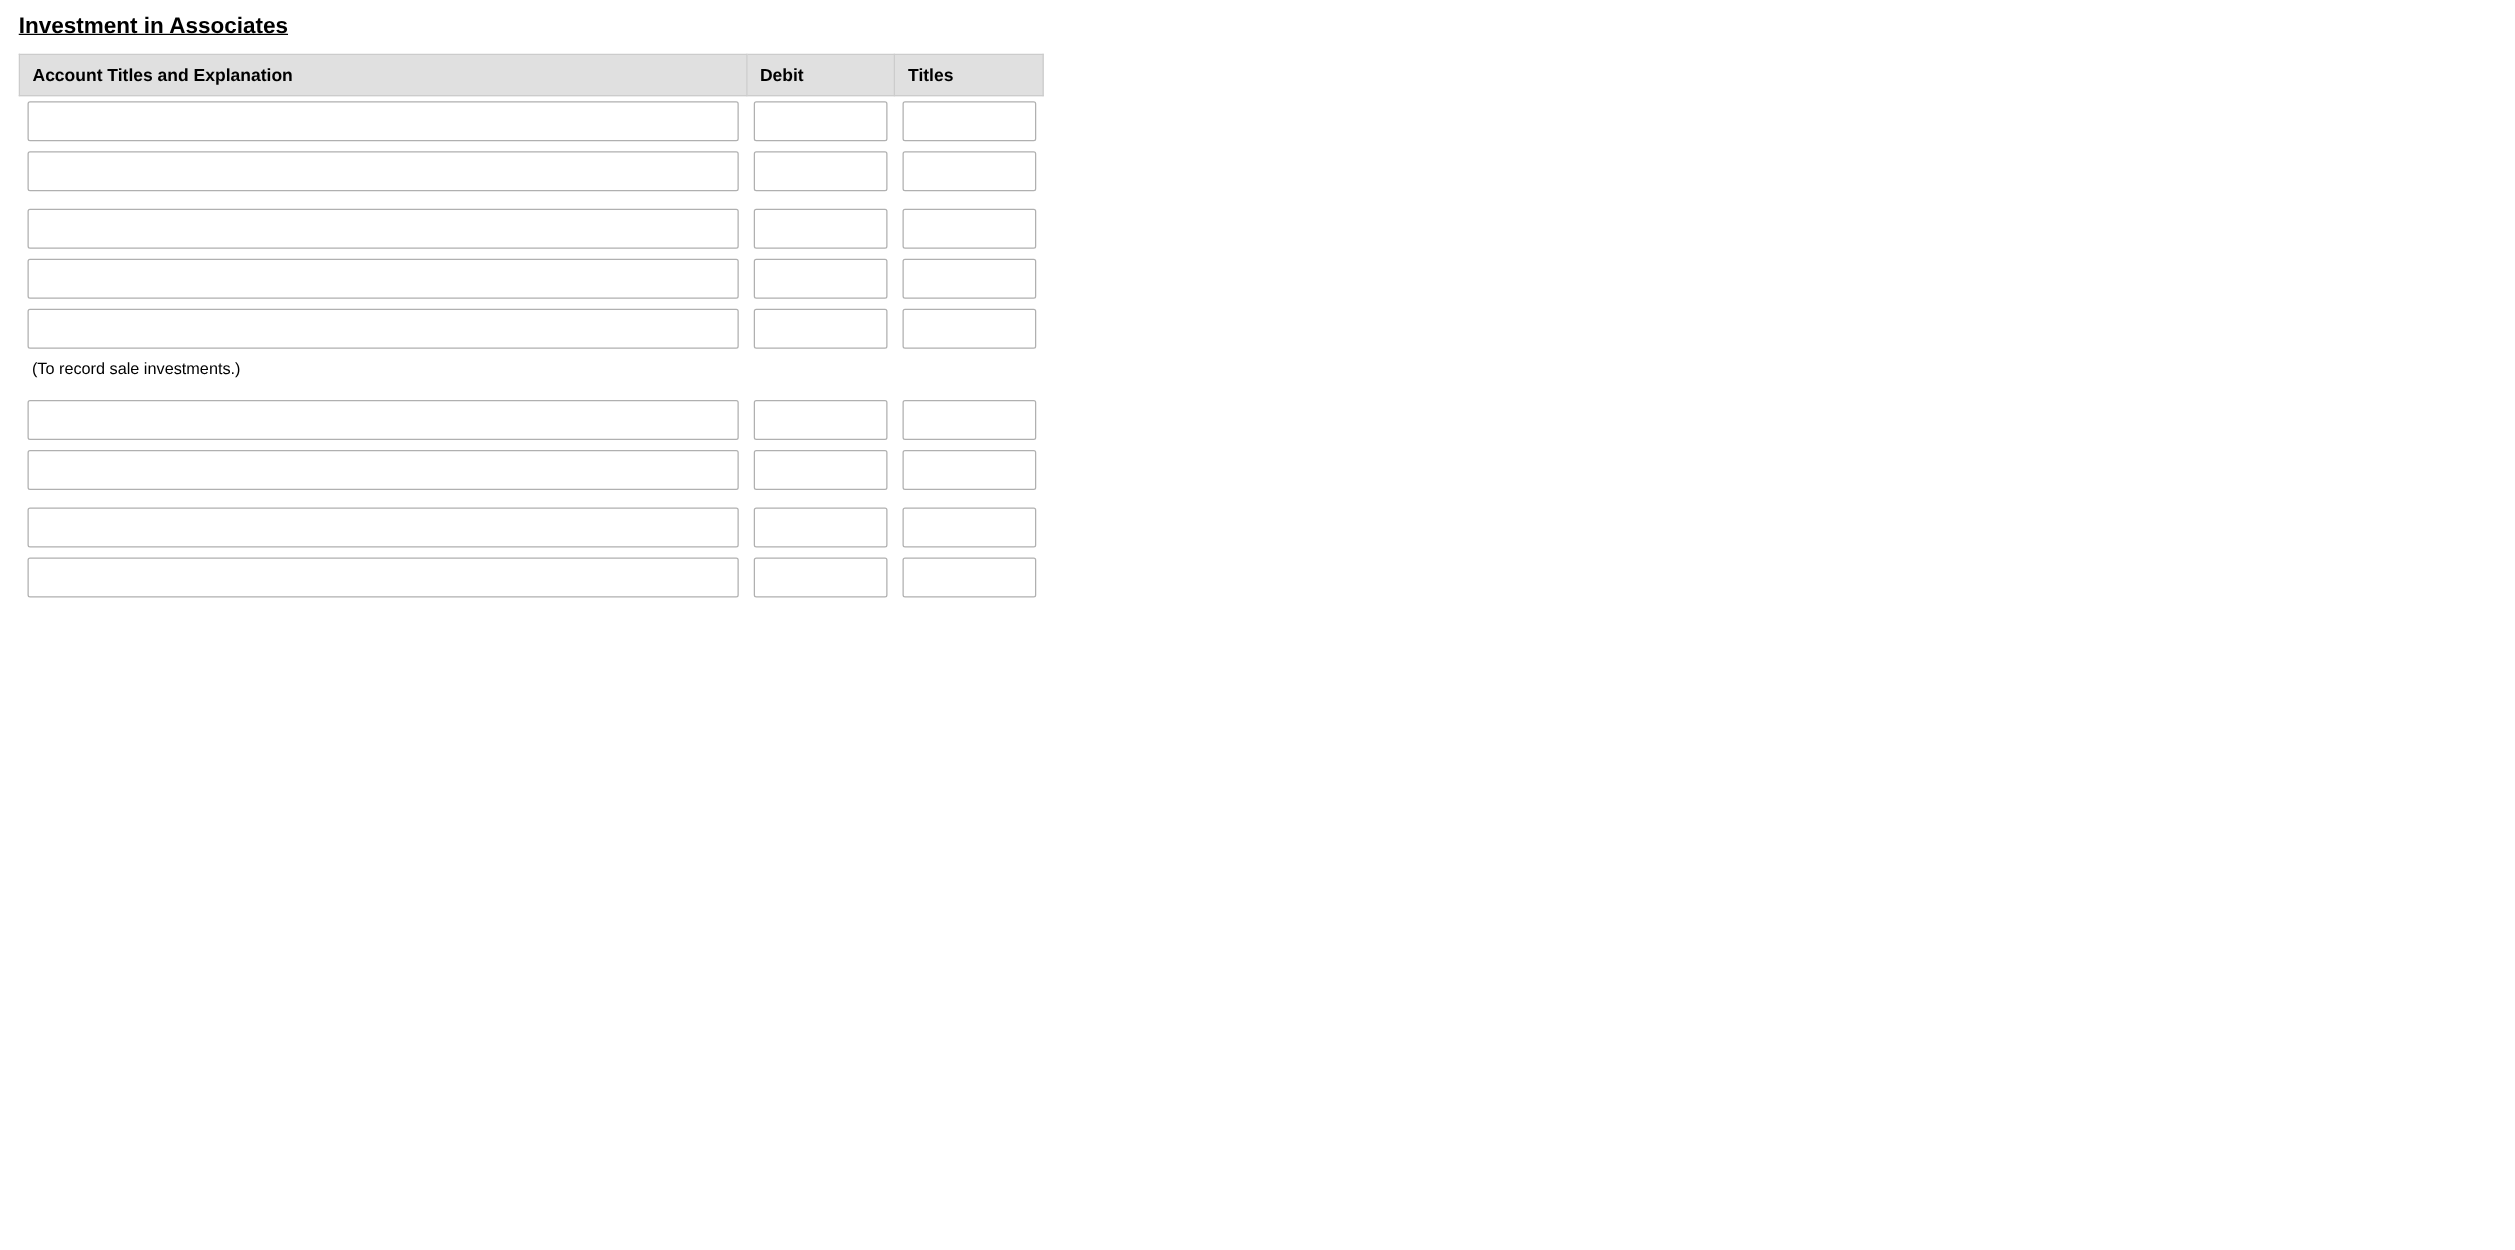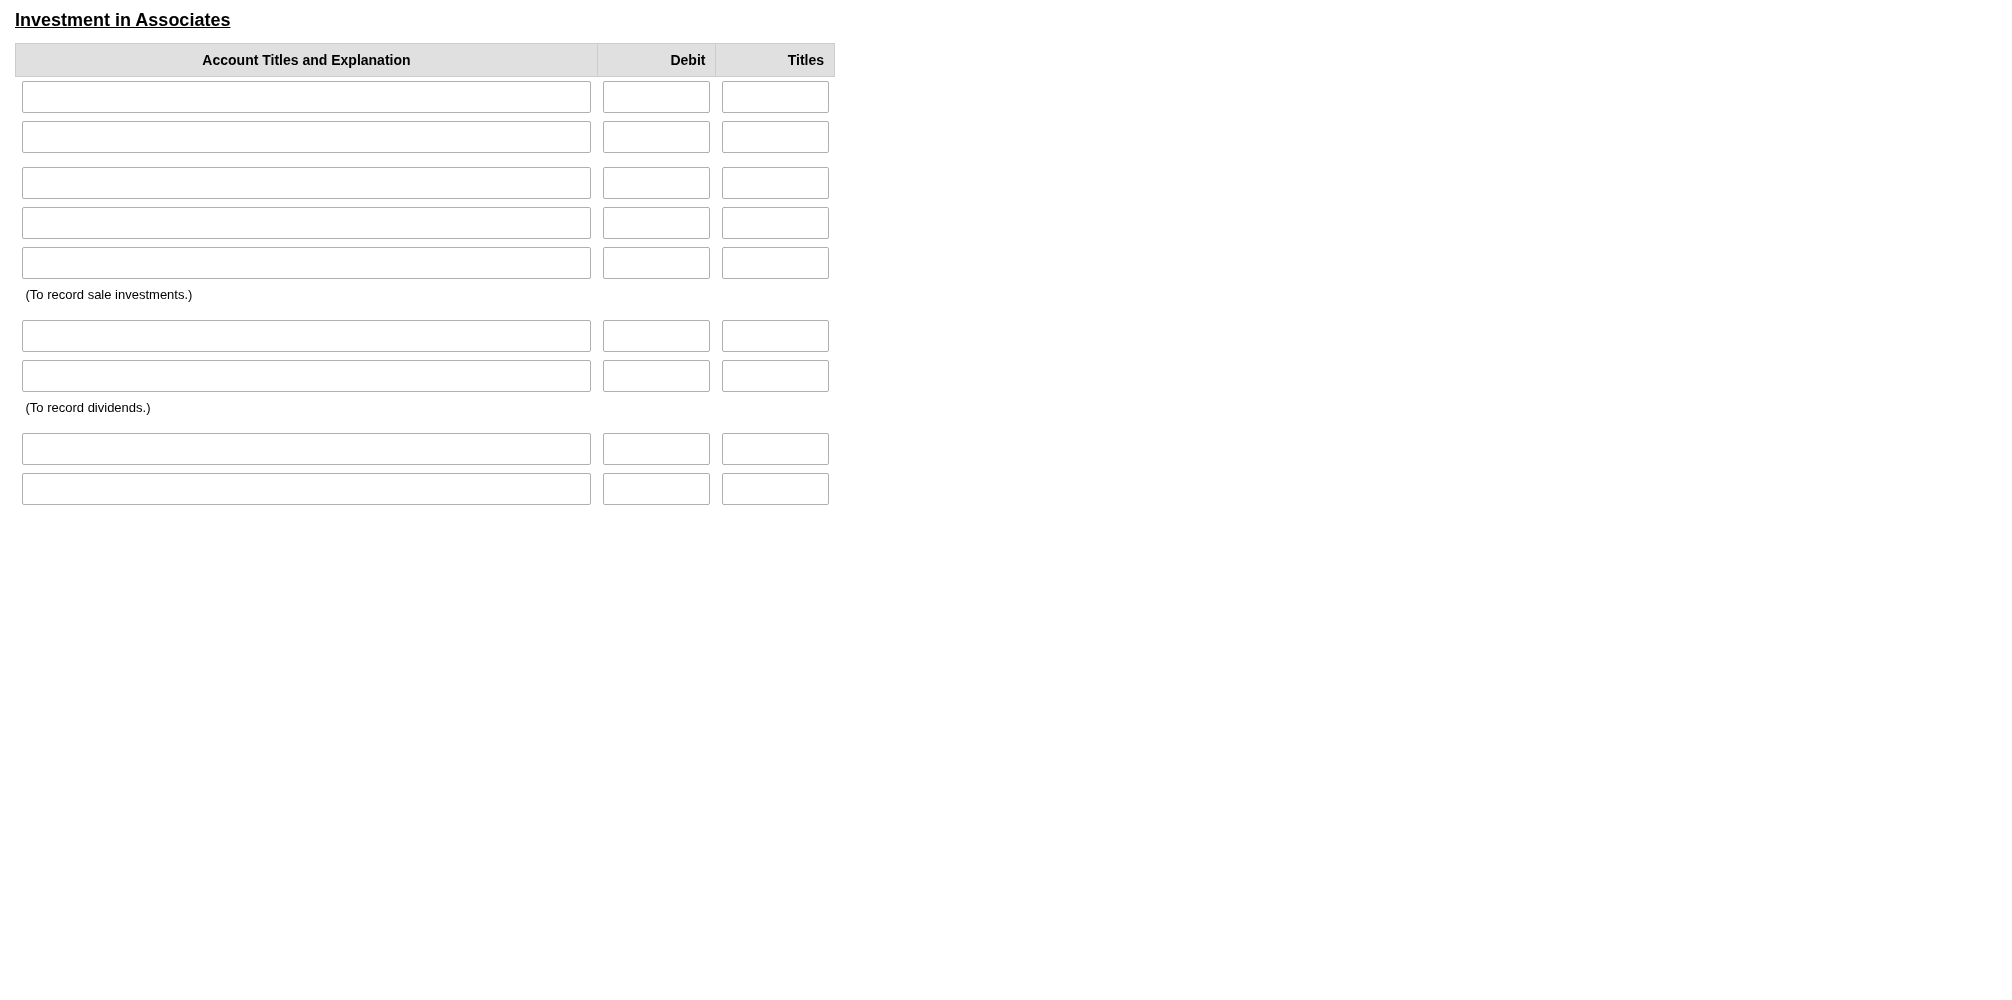--- a/index.html
+++ b/index.html
@@ -34,27 +34,26 @@
 
     .table-header th {
       padding: 8px 10px;
       text-align: left;
       font-size: 14px;
       border: 1px solid #ccc;
     }
 
     .table-header th.debit-col,
     .table-header th.credit-col {
-      text-align: right;
+      text-align: left;
       width: 110px;
     }
 
     .table-header th.account-col {
       width: 540px;
-      text-align: center;
     }
 
     .input-row td {
       padding: 4px 6px;
       vertical-align: middle;
     }
 
     .input-row td.account-col {
       width: 540px;
     }
@@ -136,23 +135,20 @@
       <tr class="input-row">
         <td class="account-col"><input type="text" class="text-input" style=""></td>
         <td class="debit-col"><input type="text" class="text-input" style=""></td>
         <td class="credit-col"><input type="text" class="text-input" style=""></td>
       </tr>
       <tr class="input-row">
         <td class="account-col"><input type="text" class="text-input" style=""></td>
         <td class="debit-col"><input type="text" class="text-input" style=""></td>
         <td class="credit-col"><input type="text" class="text-input" style=""></td>
       </tr>
-      <tr class="note-row">
-        <td colspan="3">(To record dividends.)</td>
-      </tr>
       <tr class="section-gap">
         <td colspan="3" style="height: 6px;"></td>
       </tr>
       <tr class="input-row">
         <td class="account-col"><input type="text" class="text-input" style=""></td>
         <td class="debit-col"><input type="text" class="text-input" style=""></td>
         <td class="credit-col"><input type="text" class="text-input" style=""></td>
       </tr>
       <tr class="input-row">
         <td class="account-col"><input type="text" class="text-input" style=""></td>

